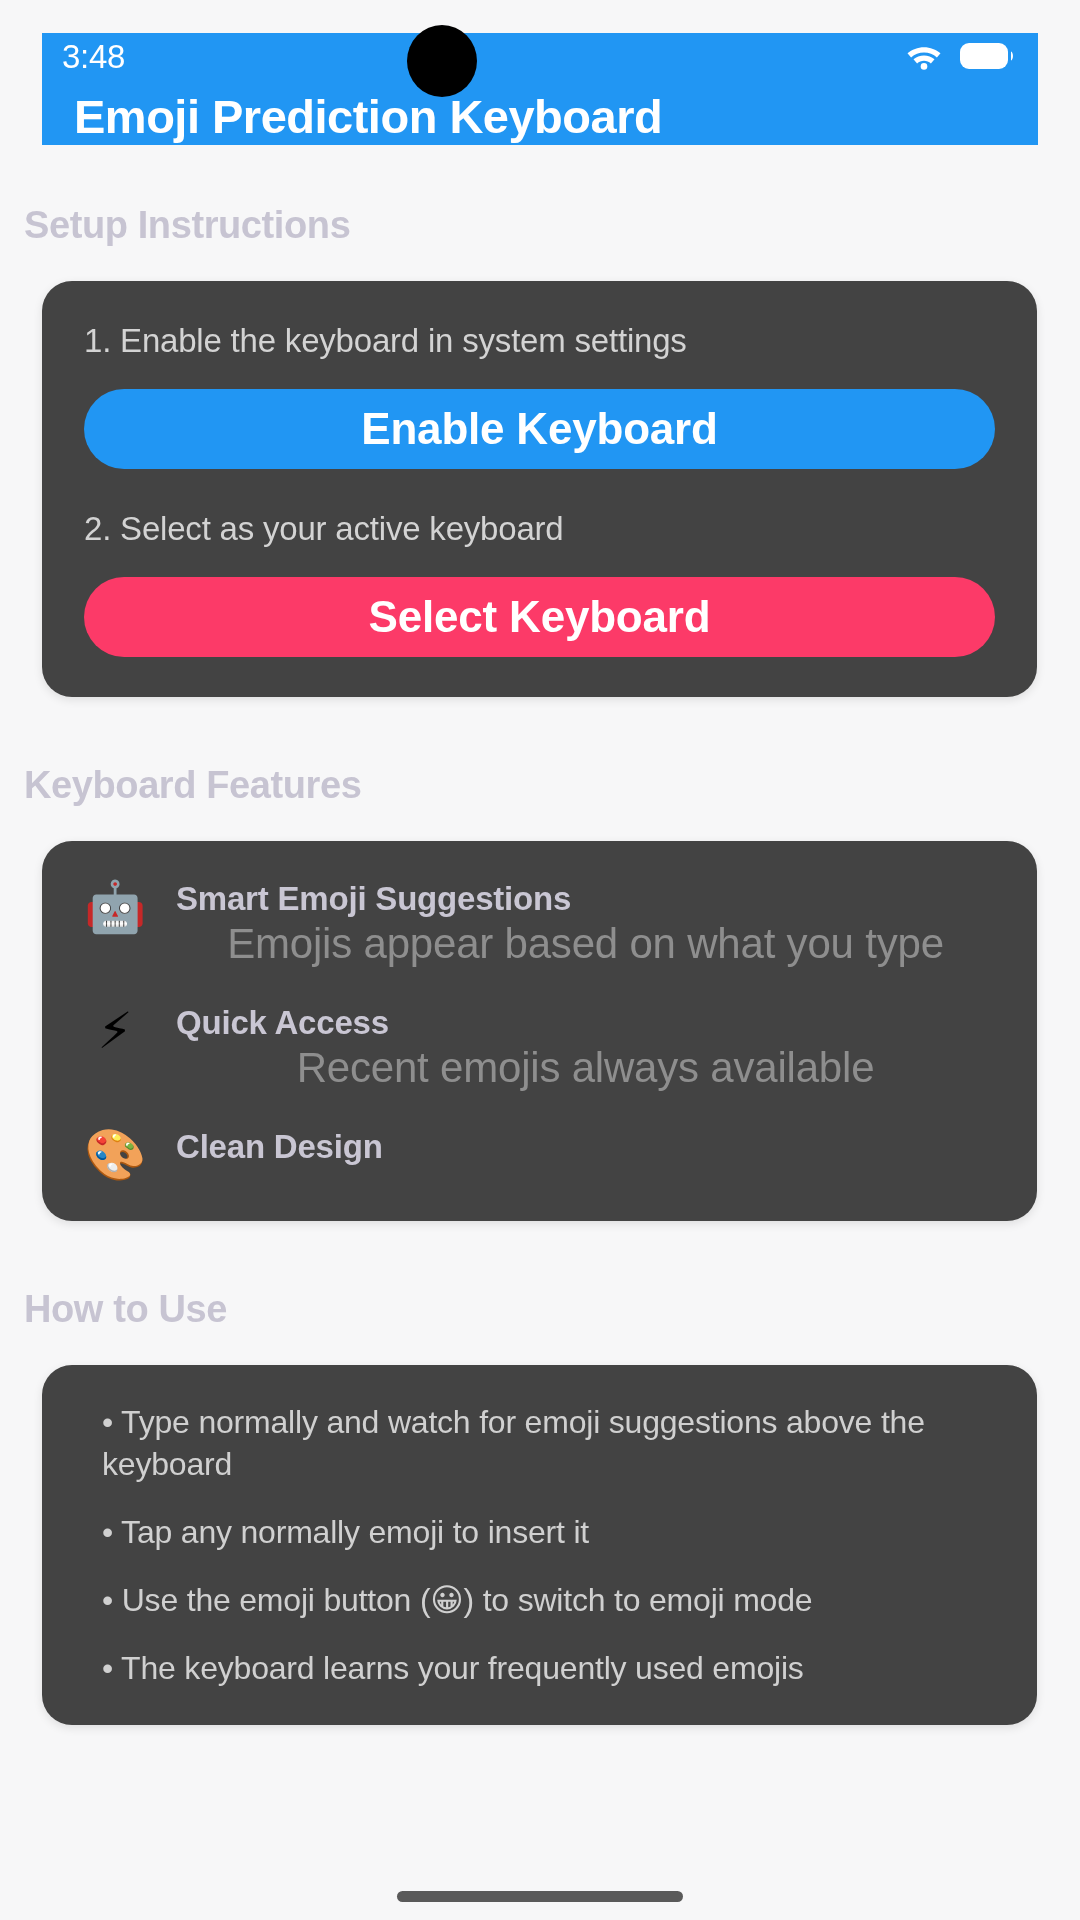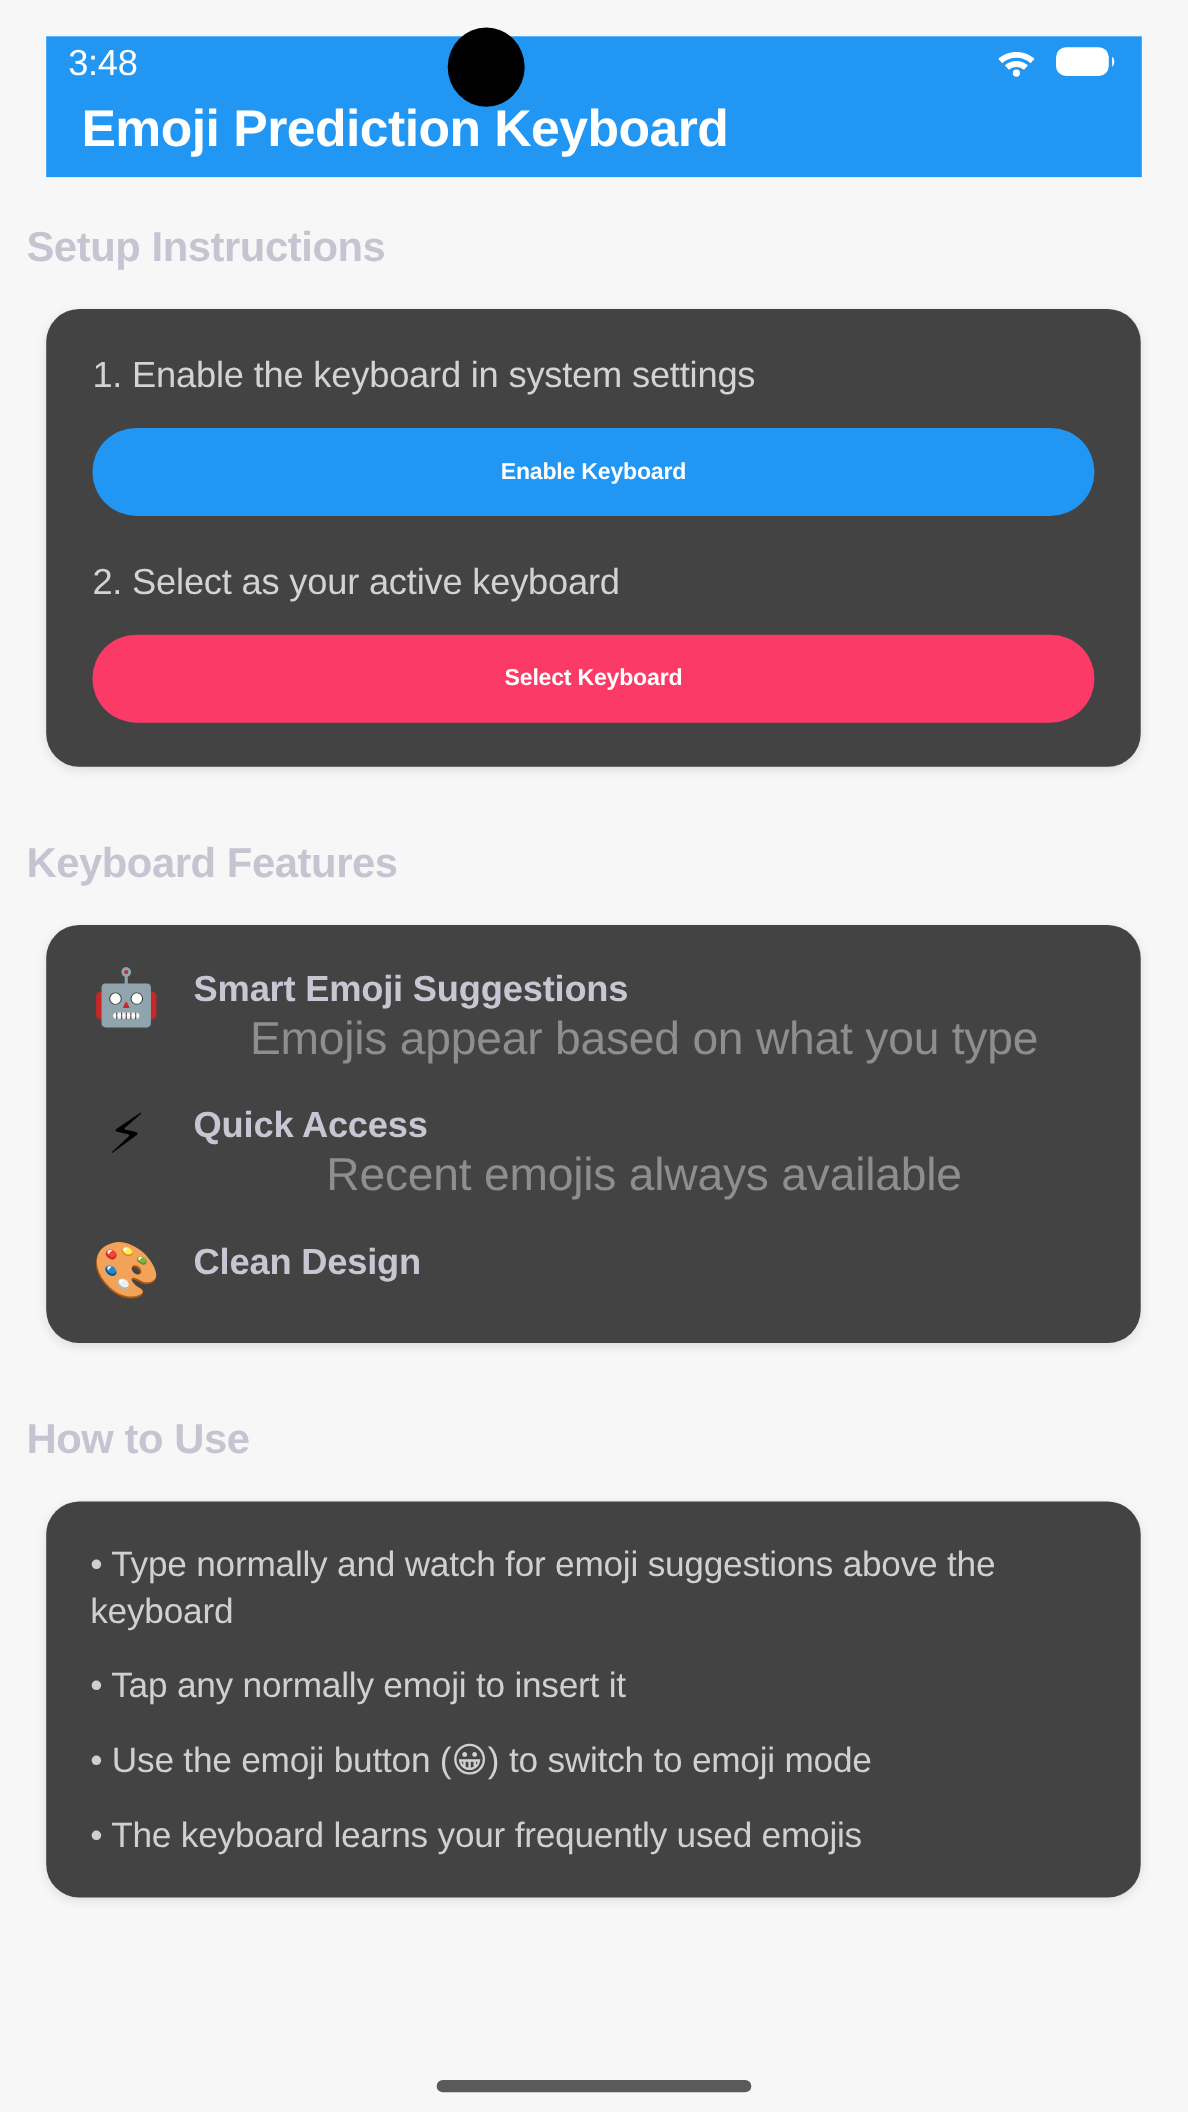--- a/index.html
+++ b/index.html
@@ -16,21 +16,21 @@
     font-family: "Liberation Sans", "DejaVu Sans", sans-serif;
     position: relative;
   }
 
   
   .app-bar {
     position: absolute;
     left: 42px;
     top: 33px;
     width: 996px;
-    height: 128px;
+    height: 112px;
     background: #2196f3;
     overflow: hidden;
     text-align: right;
   }
 
   .status-row {
     position: absolute;
     left: 0;
     top: 0;
     width: 100%;
@@ -121,21 +121,21 @@
 
   .pill-button {
     display: block;
     width: 100%;
     margin-top: 24px;
     height: 80px;
     border: none;
     border-radius: 40px;
     color: #ffffff;
     font-family: "Liberation Sans", "DejaVu Sans", sans-serif;
-    font-size: 21px;
+    font-size: 44px;
     font-weight: bold;
     letter-spacing: -0.2px;
     cursor: pointer;
     text-align: center;
   }
   .pill-button.primary { background: #2196f3; }
   .pill-button.accent  { background: #fc3a68; }
 
   .setup-step + .setup-step { margin-top: 36px; }
 
@@ -172,21 +172,21 @@
     color: #8e8e8e;
     font-size: 42px;
     font-weight: 400;
     line-height: 42px;
     letter-spacing: -0.2px;
     margin-top: 2px;
     text-align: center;
   }
 
   
-  .howto-card { padding: 36px 40px 36px 40px; }
+  .howto-card { padding: 36px 40px 36px 60px; }
 
   .howto-item {
     color: #d0d0d0;
     font-size: 32px;
     font-weight: 400;
     line-height: 42px;
     letter-spacing: -0.2px;
   }
   .howto-item + .howto-item { margin-top: 26px; }
 

